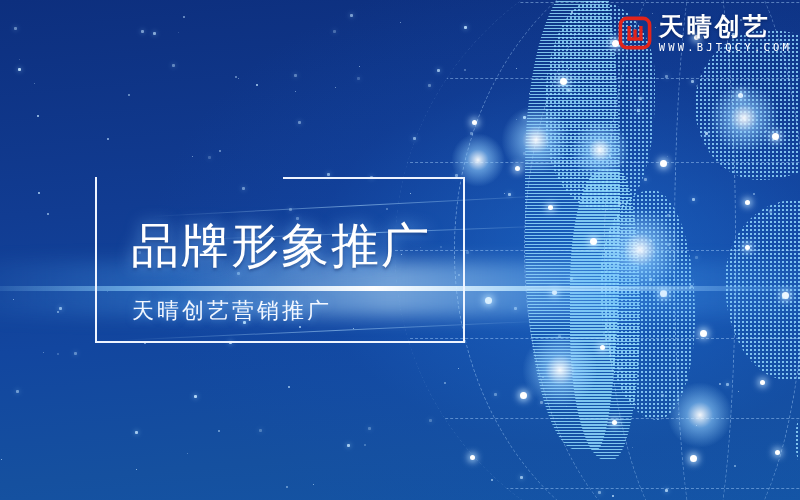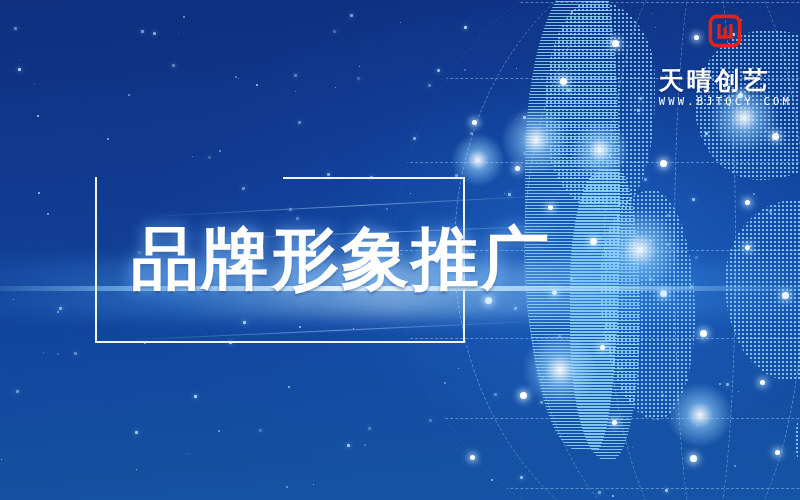--- a/index.html
+++ b/index.html
@@ -62,30 +62,30 @@
   #frame .l{left:0;top:0;width:2px;height:166px;}
   #frame .b{left:0;bottom:0;width:370px;height:2px;}
   #frame .t{left:188px;top:0;width:182px;height:2px;}
   #frame .r{right:0;top:0;width:2px;height:166px;}
   #eyebrow{
     position:absolute;left:130px;top:158px;color:#ffffff;font-size:28px;
     letter-spacing:3px;font-weight:400;text-shadow:0 0 10px rgba(120,190,255,.7);
     white-space:nowrap;
   }
   #headline{
-    position:absolute;left:131px;top:214px;color:#ffffff;font-size:68px;
-    font-weight:bold;letter-spacing:2px;white-space:nowrap;
+    position:absolute;left:131px;top:214px;color:#ffffff;font-size:48px;
+    font-weight:normal;letter-spacing:2px;white-space:nowrap;
     text-shadow:0 0 16px rgba(130,195,255,.85),0 2px 3px rgba(5,30,90,.5);
   }
   #subtitle{
     position:absolute;left:132px;top:296px;color:#f2f7ff;font-size:22px;
     letter-spacing:3px;white-space:nowrap;text-shadow:0 0 9px rgba(120,190,255,.65);
   }
   
-  #logo{position:absolute;right:8px;top:14px;display:flex;align-items:center;gap:20px;flex-direction:column;}
+  #logo{position:absolute;right:8px;top:14px;display:flex;align-items:center;gap:7px;}
   #logo-mark{width:34px;height:34px;flex:0 0 auto;}
   #logo-text{display:flex;flex-direction:column;justify-content:center;}
   #logo-cn{color:#fff;font-size:25px;font-weight:bold;letter-spacing:3px;line-height:1.05;
            text-shadow:0 1px 3px rgba(0,20,70,.6);}
   #logo-url{color:#fff;font-size:10.5px;letter-spacing:3.2px;margin-top:2px;line-height:1;
             font-family:"DejaVu Sans Mono","Liberation Mono",monospace;}
 </style>
 </head>
 <body>
 
@@ -312,20 +312,21 @@
   <div class="streak nopt" style="left:190px;top:232px;width:380px;transform:rotate(-2.2deg);"></div>
   <div class="streak nopt" style="left:120px;top:330px;width:430px;transform:rotate(-2.6deg);"></div>
 
   <div id="frame" class="nopt">
     <div class="edge l"></div>
     <div class="edge b"></div>
     <div class="edge t"></div>
     <div class="edge r"></div>
   </div>
   <div id="headline">品牌形象推广</div>
+  <div id="subtitle">天晴创艺营销推广</div>
 
   <div id="logo">
     <svg id="logo-mark" viewBox="0 0 34 34">
       <rect x="2.4" y="2.4" width="29.2" height="29.2" rx="6.5" ry="6.5" fill="none" stroke="#e2231a" stroke-width="3.6"></rect>
       <rect x="9.4" y="10" width="3.3" height="14.6" fill="#e2231a"></rect>
       <rect x="21.3" y="10" width="3.3" height="14.6" fill="#e2231a"></rect>
       <rect x="15.4" y="13.4" width="3.3" height="11.2" fill="#e2231a"></rect>
       <rect x="9.4" y="21.3" width="15.2" height="3.3" fill="#e2231a"></rect>
     </svg>
     <div id="logo-text">

